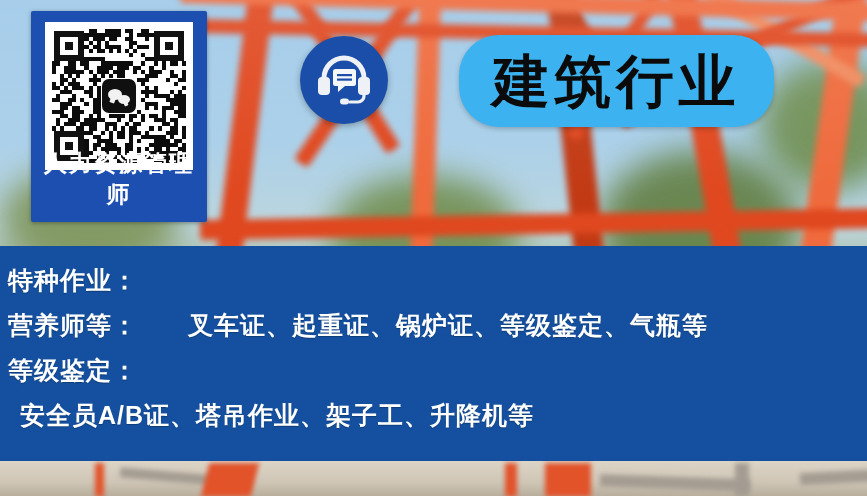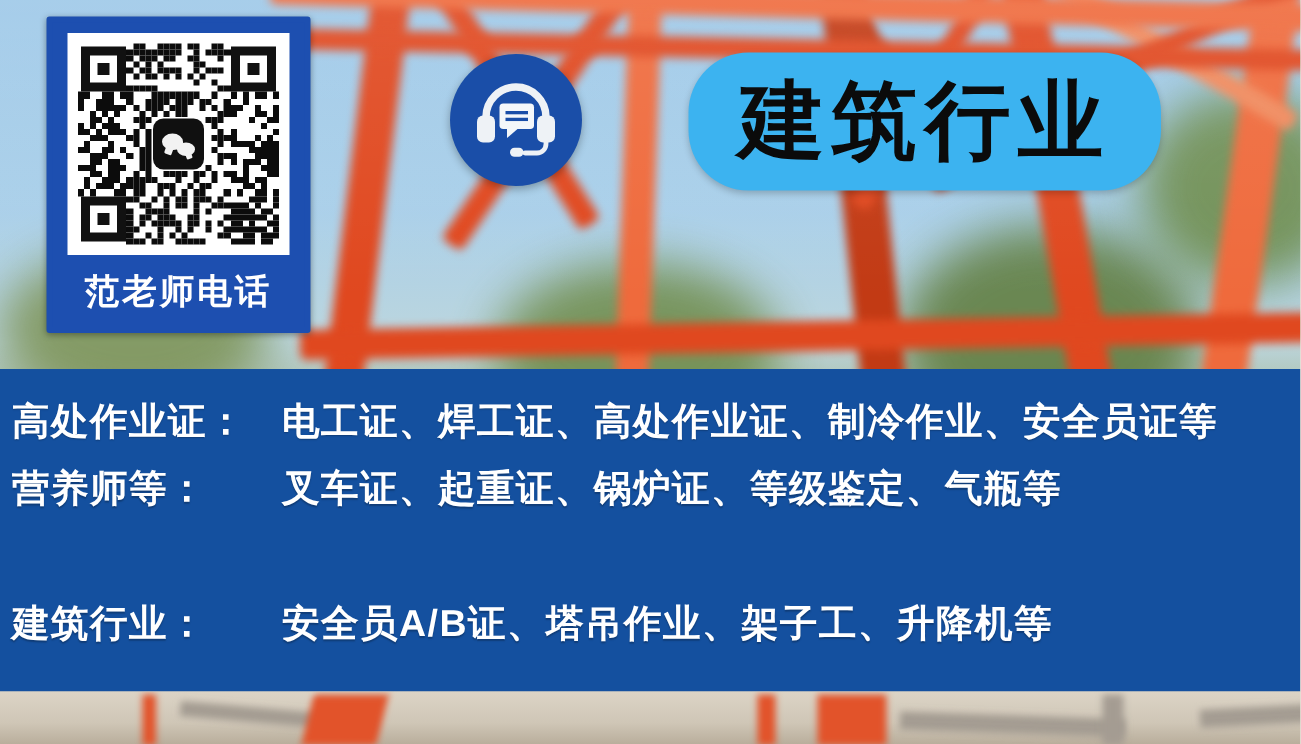--- a/index.html
+++ b/index.html
@@ -698,21 +698,21 @@
           <div class="qr-cell" style="left: 77.1515px; top: 129.939px; width: 4.06061px; height: 4.06061px;"></div>
           <div class="qr-cell" style="left: 81.2121px; top: 129.939px; width: 4.06061px; height: 4.06061px;"></div>
           <div class="qr-cell" style="left: 101.515px; top: 129.939px; width: 4.06061px; height: 4.06061px;"></div>
           <div class="qr-cell" style="left: 105.576px; top: 129.939px; width: 4.06061px; height: 4.06061px;"></div>
           <div class="qr-cell" style="left: 109.636px; top: 129.939px; width: 4.06061px; height: 4.06061px;"></div>
           <div class="qr-cell" style="left: 113.697px; top: 129.939px; width: 4.06061px; height: 4.06061px;"></div>
           <div class="qr-cell" style="left: 121.818px; top: 129.939px; width: 4.06061px; height: 4.06061px;"></div>
           <div class="qr-cell" style="left: 125.879px; top: 129.939px; width: 4.06061px; height: 4.06061px;"></div>
         </div>
     </div>
-    <div class="qr-caption">范老师电话</div>
+    <div class="qr-caption">人力资源管理师</div>
   </div>
 
   <div class="headset">
     <svg class="hs-svg" width="60" height="60" viewBox="0 0 60 60" aria-hidden="true">
       <path d="M10 34 V28 a20 20 0 0 1 40 0 v6" fill="none" stroke="#eef2f6" stroke-width="5" stroke-linecap="round"></path>
       <rect x="4" y="27" width="12" height="18" rx="4" fill="#eef2f6"></rect>
       <rect x="44" y="27" width="12" height="18" rx="4" fill="#eef2f6"></rect>
       <rect x="19" y="19" width="23" height="17" rx="2.5" fill="#f4f7fa"></rect>
       <path d="M24 36 l0 6 l7 -6 z" fill="#f4f7fa"></path>
       <rect x="23" y="24" width="15" height="2.2" fill="#1a4ea8"></rect>
@@ -722,31 +722,30 @@
     </svg>
   </div>
 
   <div class="pill pill-title">
     <span class="txt">建筑行业</span>
   </div>
 
 
   <div class="band">
     <div class="band-row">
-      <span class="band-cat">高处作业证：</span>
-      <span class="band-items">电工证、焊工证、高处作业证、制冷作业、安全员证等</span>
+      <span class="band-cat">特种作业：</span>
     </div>
     <div class="band-row">
       <span class="band-cat">营养师等：</span>
       <span class="band-items">叉车证、起重证、锅炉证、等级鉴定、气瓶等</span>
     </div>
     <div class="band-row">
+      <span class="band-cat">等级鉴定：</span>
     </div>
     <div class="band-row">
-      <span class="band-cat">建筑行业：</span>
       <span class="band-items">安全员A/B证、塔吊作业、架子工、升降机等</span>
     </div>
   </div>
 
   <div class="strip">
     <div class="sbeam" style="left:95px;top:2px;width:9px;height:34px;"></div>
     <div class="sgray" style="left:120px;top:12px;width:130px;height:10px;transform:rotate(5deg);"></div>
     <div class="sbeam" style="left:205px;top:2px;width:50px;height:34px;transform:skewX(-14deg);"></div>
     <div class="sbeam" style="left:505px;top:2px;width:12px;height:34px;"></div>
     <div class="sbeam" style="left:545px;top:2px;width:46px;height:34px;"></div>

